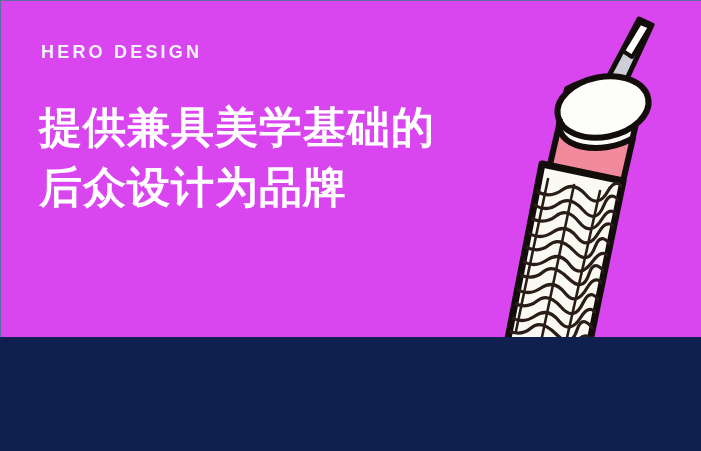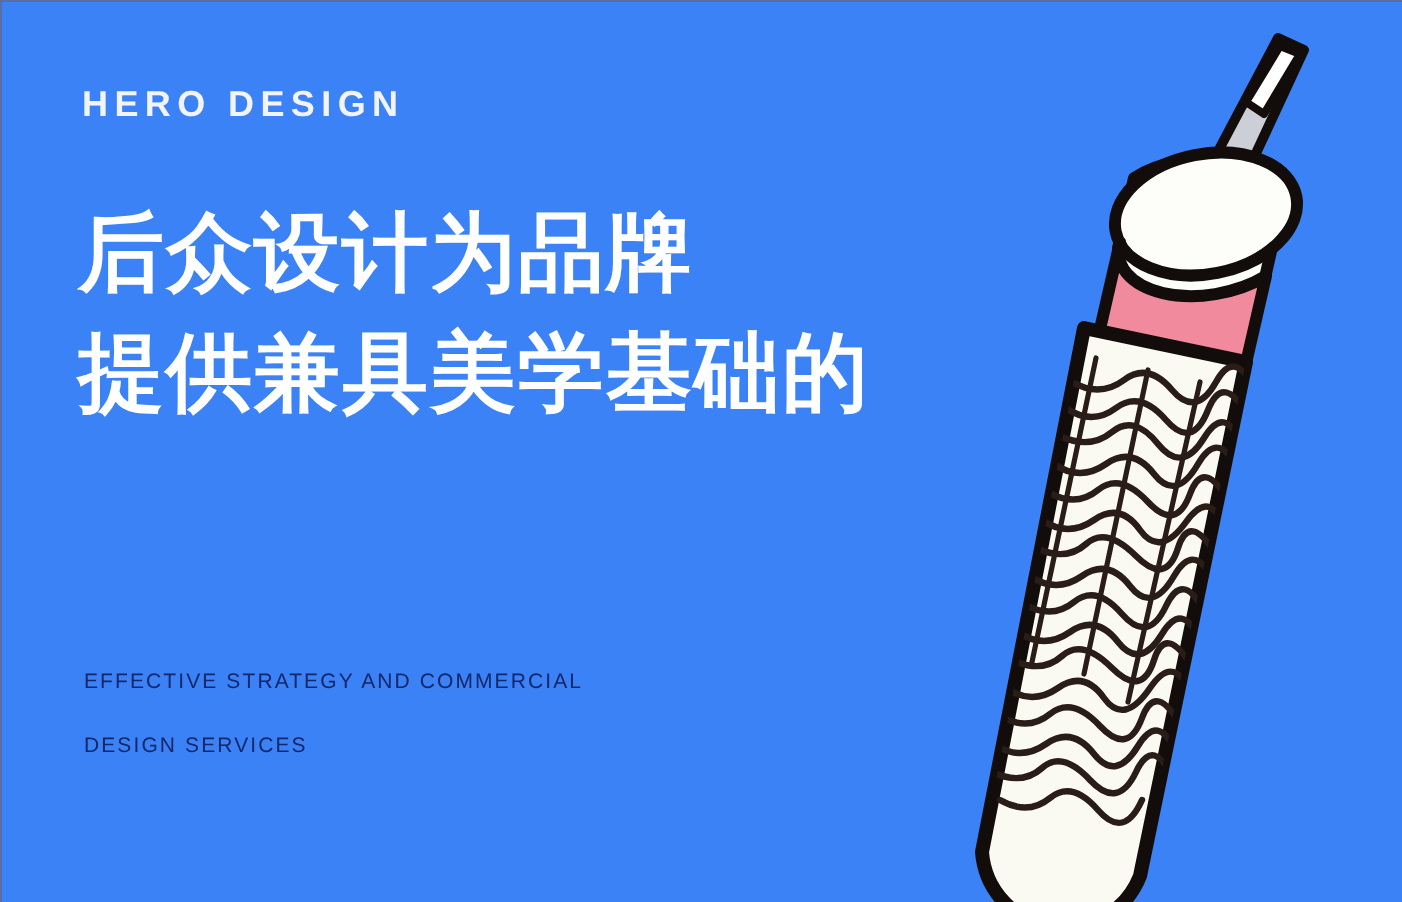--- a/index.html
+++ b/index.html
@@ -3,22 +3,22 @@
 <meta charset="utf-8">
 <style>
   html, body {
     margin: 0;
     padding: 0;
     background: #0f2050;
   }
   #poster {
     position: relative;
     width: 701px;
-    height: 451px;
-    background: #3b82f6;
+    height: 337px;
+    background: #d946ef;
     overflow: hidden;
     font-family: "Liberation Sans", sans-serif;
     box-sizing: border-box;
     border-top: 1px solid #5b6ea3;
     border-left: 1px solid #5b6ea3;
   }
 
   
   #brand {
     position: absolute;
@@ -75,22 +75,22 @@
   #illustration svg { display: block; }
 </style>
 </head>
 <body>
 
 <div id="poster">
 
   <div id="brand">HERO DESIGN</div>
 
   <div id="headline">
+    <div class="hl-line">提供兼具美学基础的</div>
     <div class="hl-line">后众设计为品牌</div>
-    <div class="hl-line">提供兼具美学基础的</div>
   </div>
 
   <div id="subcaption">
     <div class="sub-line">EFFECTIVE STRATEGY AND COMMERCIAL</div>
     <div class="sub-line second">DESIGN SERVICES</div>
   </div>
 
   <div id="illustration">
     <svg width="246" height="451" viewBox="0 0 246 451" xmlns="http://www.w3.org/2000/svg">
       <defs>

